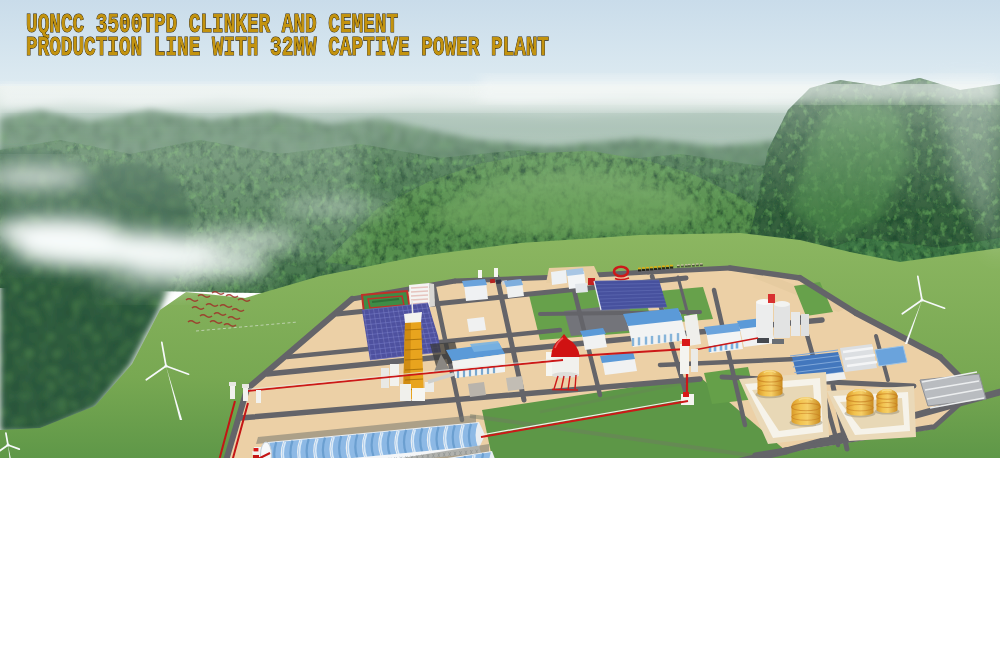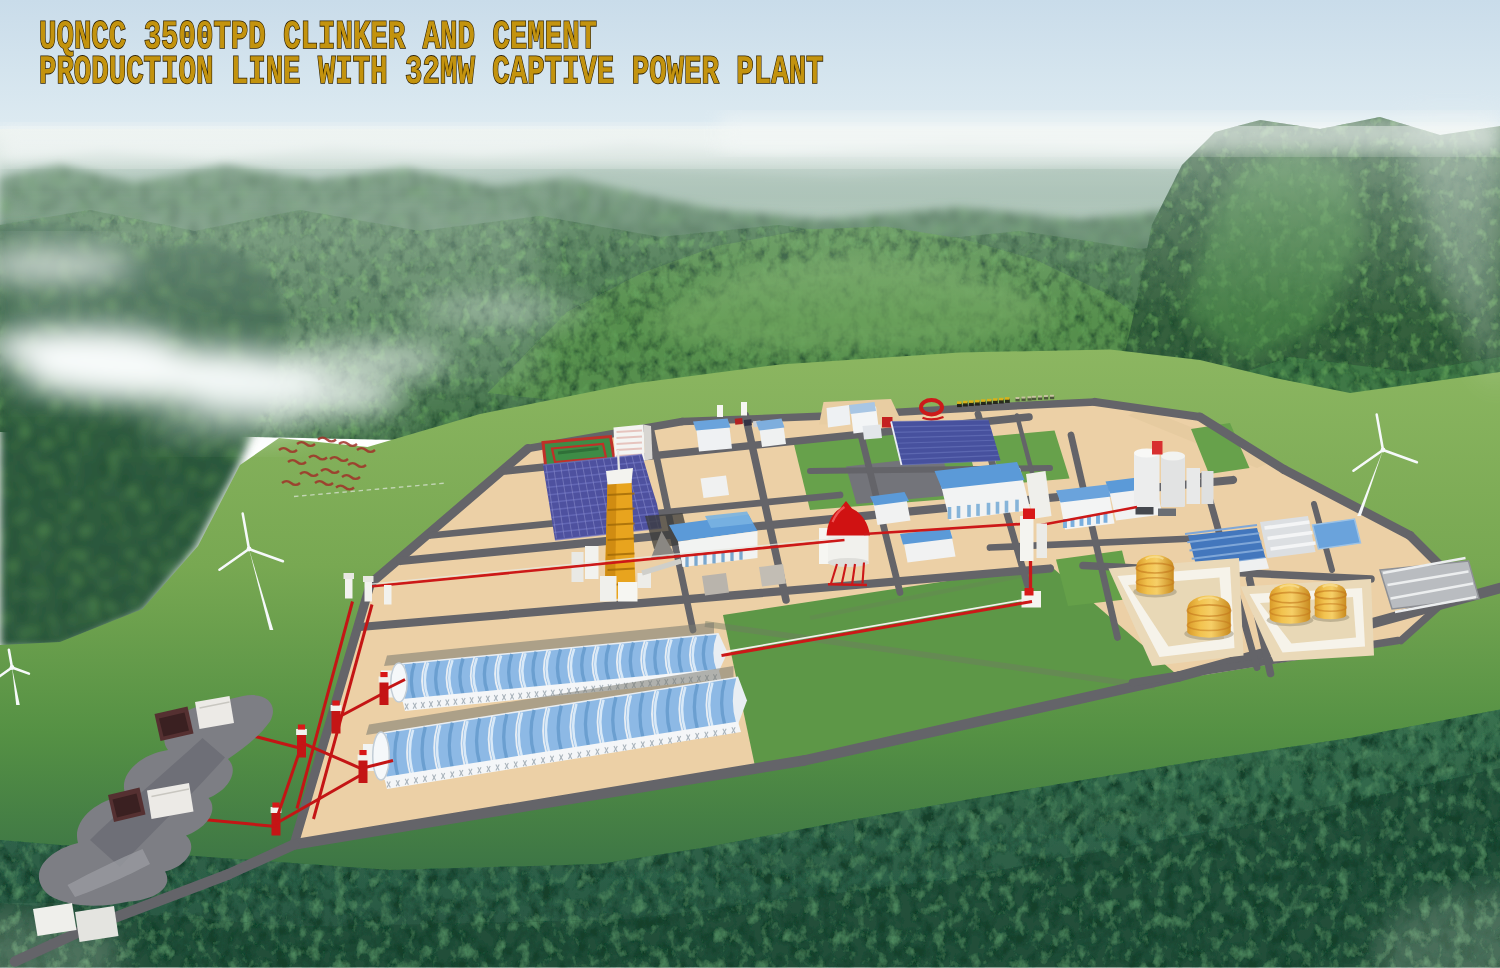--- a/index.html
+++ b/index.html
@@ -1,16 +1,16 @@
 <!DOCTYPE html>
 <html><head>
 <meta charset="utf-8">
 <style>
 html,body{margin:0;padding:0;background:#fff;}
-.stage{position:relative;width:1000px;height:645px;overflow:hidden;font-family:"Liberation Sans",sans-serif;}
+.stage{position:relative;width:1000px;height:458px;overflow:hidden;font-family:"Liberation Sans",sans-serif;}
 svg{display:block;}
 </style>
 </head>
 <body>
 <div class="stage">
 <svg width="1000" height="645" viewBox="0 0 1000 645">
 <defs>
 <linearGradient id="skyg" x1="0" y1="0" x2="0" y2="1">
  <stop offset="0" stop-color="#c9dcea"></stop>
  <stop offset="0.55" stop-color="#dfecf2"></stop>

